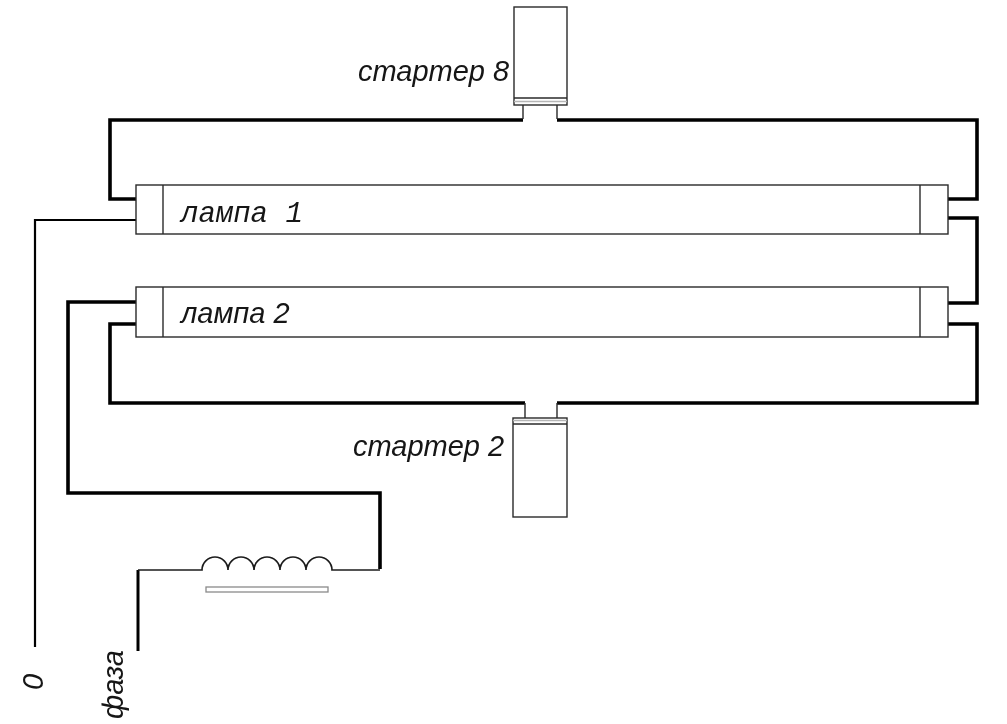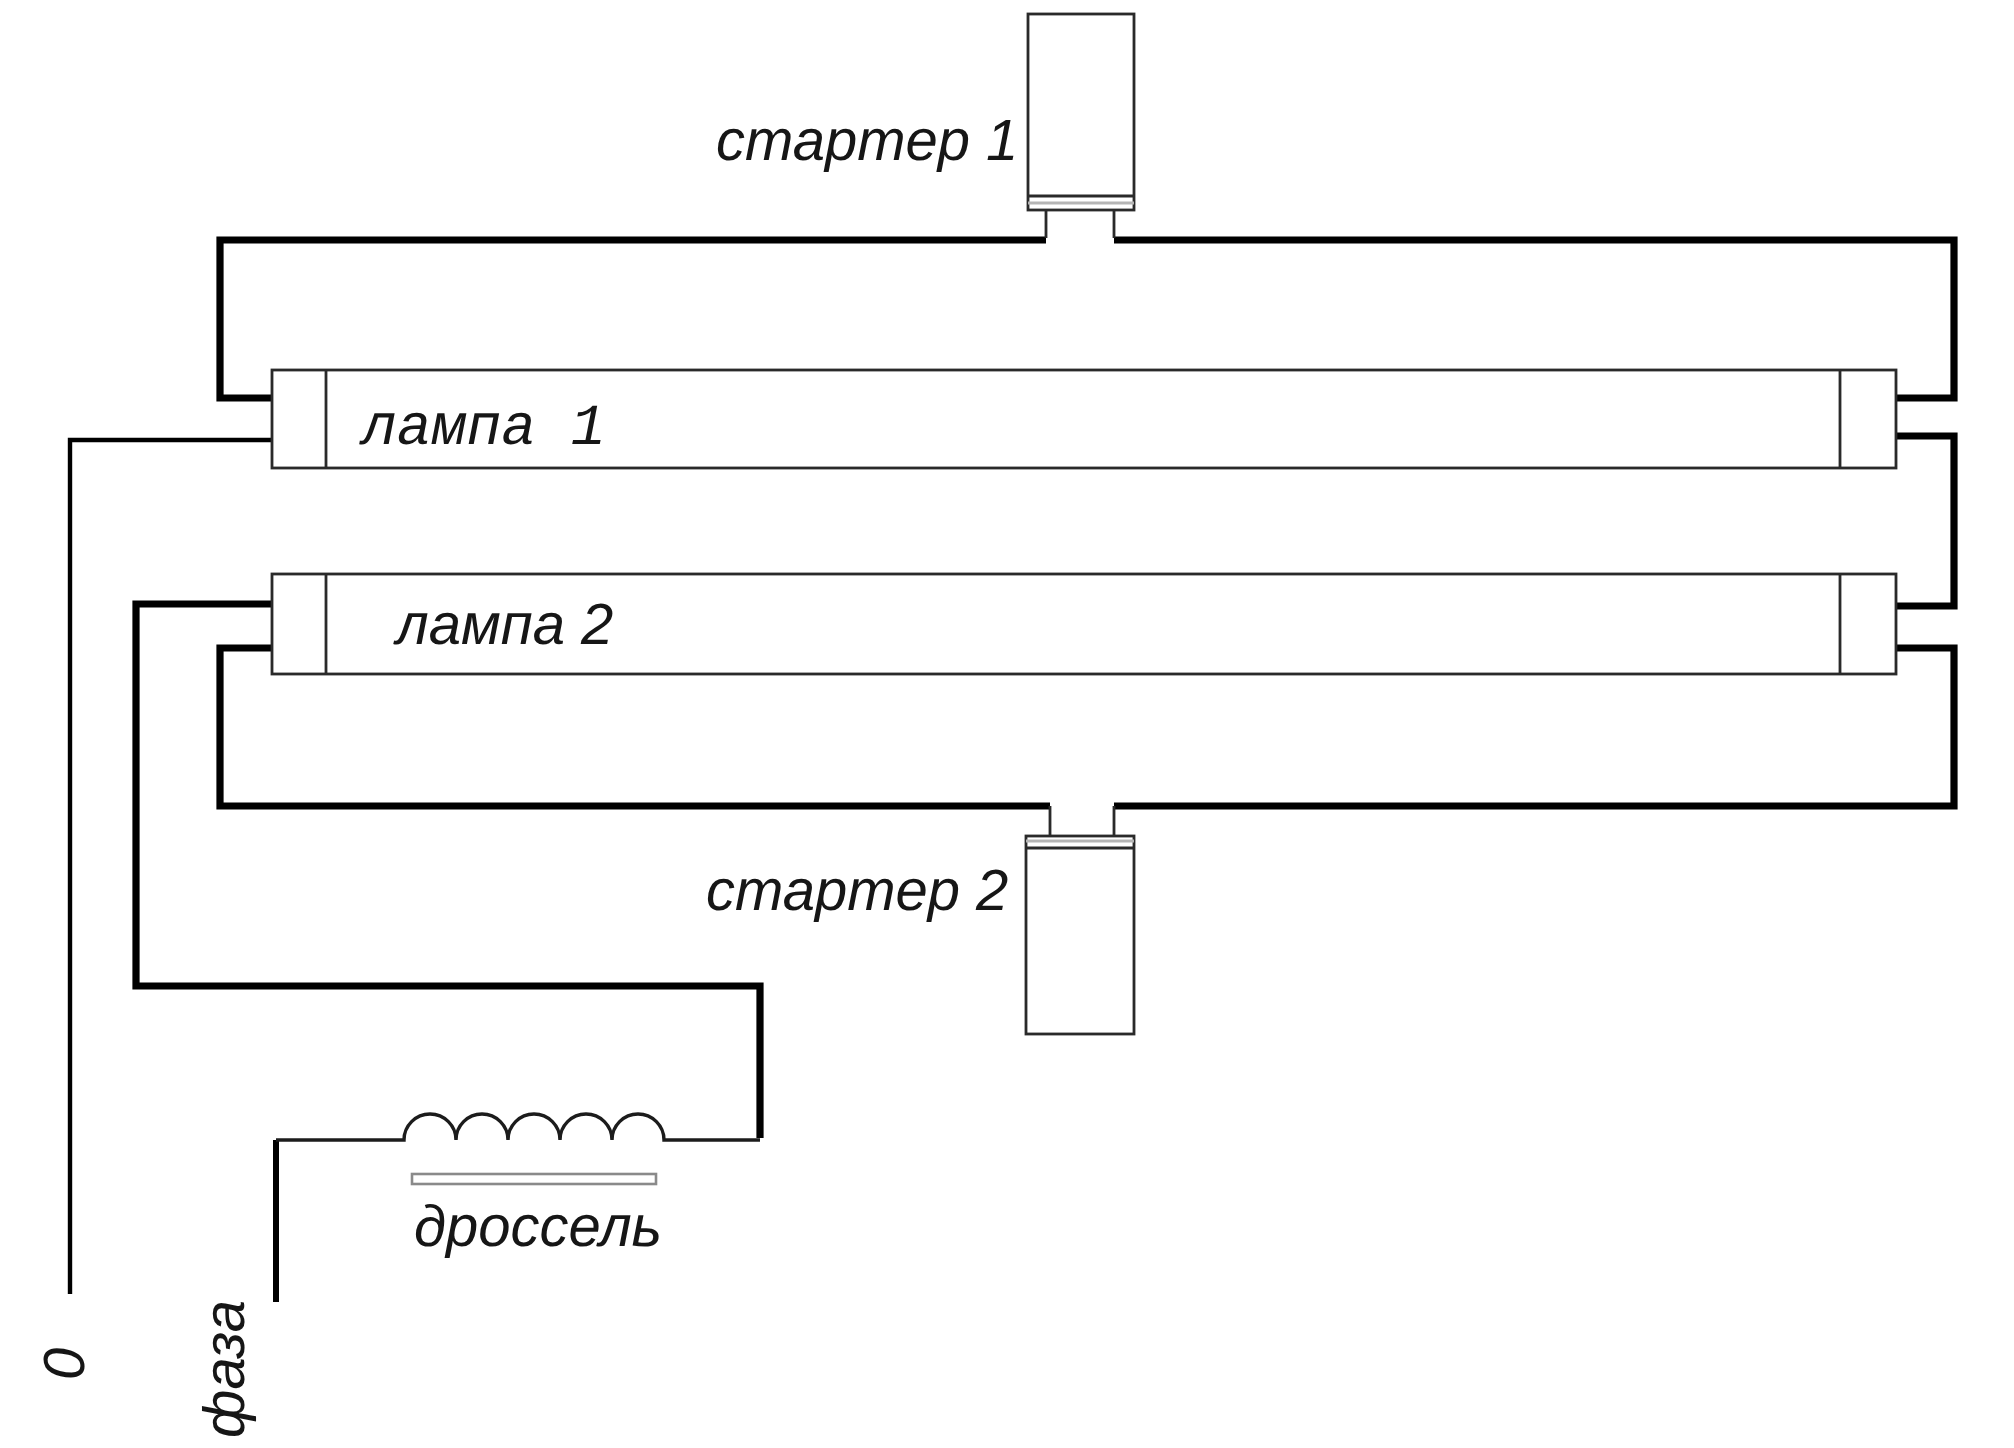--- a/index.html
+++ b/index.html
@@ -69,27 +69,26 @@
 
     <rect class="box" x="136" y="185" width="812" height="49"></rect>
     <path class="w-thin" d="M163 185 V234"></path>
     <path class="w-thin" d="M920 185 V234"></path>
 
     <rect class="box" x="136" y="287" width="812" height="50"></rect>
     <path class="w-thin" d="M163 287 V337"></path>
     <path class="w-thin" d="M920 287 V337"></path>
   </svg>
 
-  <div class="label" style="left:358px; top:55px;">стартер 1</div>
+  <div class="label" style="left:358px; top:55px;">стартер 8</div>
 
   <div class="label" style="left:181px; top:199px;font-family:Liberation Mono, monospace;">лампа 1</div>
 
-  <div class="label" style="left:198px; top:297px;text-align:right;">лампа 2</div>
+  <div class="label" style="left:181px; top:297px;text-align:right;">лампа 2</div>
 
   <div class="label" style="left:353px; top:430px;">стартер 2</div>
 
-  <div class="label" style="left:207px; top:598px;">дроссель</div>
 
   <div class="label vertical" style="left:17px; top:690px;">0</div>
 
   <div class="label vertical" style="left:97px; top:719px;">фаза</div>
 
 </div>
 
 </body></html>

